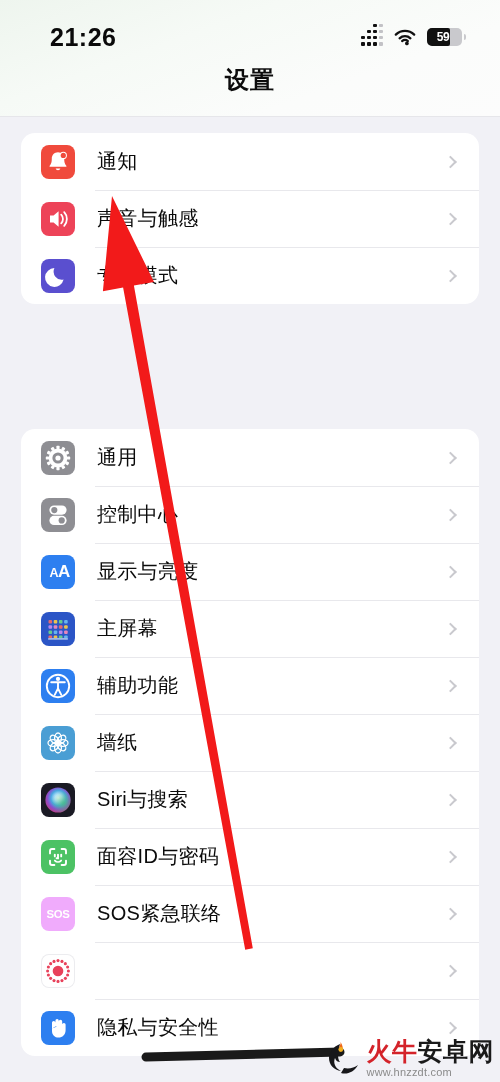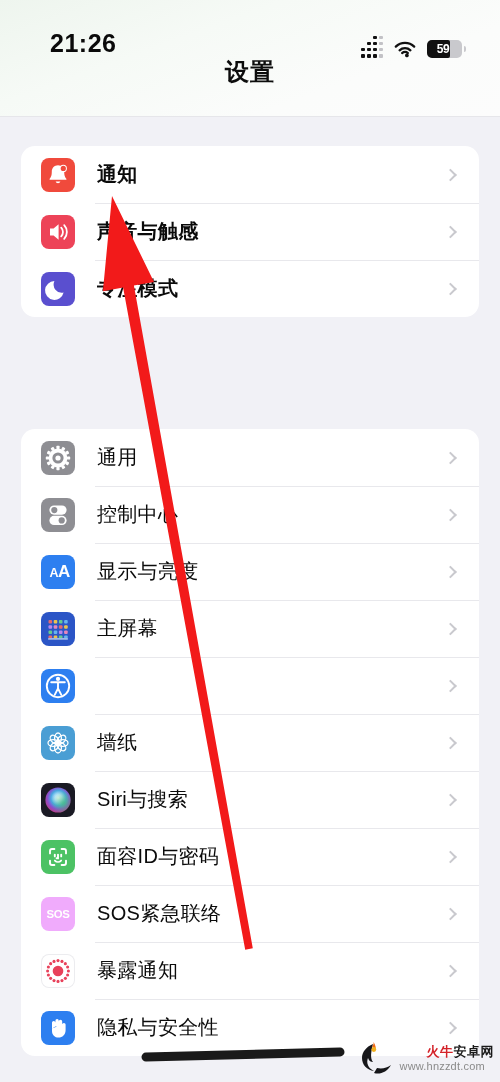--- a/index.html
+++ b/index.html
@@ -19,21 +19,21 @@
   
   #header {
     position: absolute; left: 0; top: 0;
     width: 500px; height: 117px;
     background: linear-gradient(160deg, #eef5ee 0%, #f6faf6 35%, #fbfcfb 70%, #fcfcfc 100%);
     border-bottom: 1px solid #e6e6ea;
   }
   #statusbar {
     position: absolute; left: 0; top: 0;
     width: 500px; height: 58px;
-    display: flex; align-items: flex-end;
+    display: flex; align-items: center;
     justify-content: space-between;
     padding: 16px 38px 0 50px;
   }
   #clock {
     font-size: 25px; font-weight: bold;
     color: #0a0a0a; letter-spacing: 0.5px;
   }
   #status-right { display: flex; align-items: center; gap: 10px; }
 
   
@@ -69,21 +69,21 @@
     padding-right: 3px;
   }
   .battery .cap {
     position: absolute; right: -4px; top: 6px;
     width: 2.5px; height: 6px;
     border-radius: 0 2px 2px 0;
     background: #c9c9cd;
   }
 
   #nav-title {
-    position: absolute; left: 0; top: 56px;
+    position: absolute; left: 0; top: 64px;
     width: 500px; text-align: center;
     font-size: 24px; font-weight: bold; color: #0c0c0c;
     letter-spacing: 1px;
   }
 
   
   #content {
     position: absolute; left: 0; top: 117px;
     width: 500px; height: 965px;
     background: #f1f1f6;
@@ -135,21 +135,21 @@
     width: 500px; height: 1082px;
     pointer-events: none;
   }
 
   
   #watermark {
     position: absolute; right: 6px; bottom: 4px;
     display: flex; align-items: center; gap: 5px;
   }
   #wm-text { display: flex; flex-direction: column; line-height: 1; }
-  #wm-main { font-size: 13px; font-weight: bold; letter-spacing: 0.5px; margin-left: 27px; }
+  #wm-main { font-size: 25px; font-weight: bold; letter-spacing: 0.5px; }
   #wm-main .r { color: #d4232a; }
   #wm-main .k { color: #1a1a1a; }
   #wm-url { font-size: 11px; color: #8a8a8a; margin-top: 3px; letter-spacing: 0.2px; }
 </style>
 </head>
 <body>
 
 <div id="screen">
 
   <div id="header">
@@ -198,21 +198,21 @@
           <div class="cap"></div>
         </div>
 
       </div>
     </div>
 
     <div id="nav-title">设置</div>
   </div>
 
   <div id="content">
-    <div class="card" id="card-0" style="top:29px;font-weight:bold;">
+    <div class="card" id="card-0" style="top:16px;">
         <div class="row">
           <div class="ico" style="background: rgb(240, 74, 60);">
             <svg width="34" height="34" viewBox="0 0 34 34">
         <path d="M17 7.2c-3.6 0-6.2 2.8-6.2 6.4 0 4.6-1.1 6-2.1 7.1-.4.4-.1 1.1.5 1.1h15.6c.6 0 .9-.7.5-1.1-1-1.1-2.1-2.5-2.1-7.1 0-3.6-2.6-6.4-6.2-6.4z" fill="#fff"></path>
         <path d="M14.6 23.5a2.5 2.5 0 0 0 4.8 0z" fill="#fff"></path>
         <circle cx="22.3" cy="10.4" r="3.6" fill="#fff"></circle>
         <circle cx="22.3" cy="10.4" r="2.6" fill="#f04a3c"></circle>
       </svg>
           </div>
           <div class="label">通知</div>
@@ -313,20 +313,21 @@
           <div class="chev"></div>
         </div>
         <div class="row">
           <div class="ico" style="background: rgb(45, 127, 240);">
             <svg width="34" height="34" viewBox="0 0 34 34">
         <circle cx="17" cy="17" r="11.2" fill="none" stroke="#fff" stroke-width="1.9"></circle>
         <circle cx="17" cy="9.9" r="2.1" fill="#fff"></circle>
         <path d="M10.2 13.3h13.6M17 13.3v6.2M17 19.5l-3.3 6.4M17 19.5l3.3 6.4" stroke="#fff" stroke-width="1.9" stroke-linecap="round" fill="none"></path>
       </svg>
           </div>
+          <div class="label">辅助功能</div>
           <div class="chev"></div>
         </div>
         <div class="row">
           <div class="ico" style="background: rgb(74, 158, 212);">
             <svg width="34" height="34" viewBox="0 0 34 34">
               <ellipse cx="17" cy="12.2" rx="3.4" ry="5.2" fill="none" stroke="#fff" stroke-width="1.3" transform="rotate(0 17 17)"></ellipse>
               <ellipse cx="17" cy="12.2" rx="3.4" ry="5.2" fill="none" stroke="#fff" stroke-width="1.3" transform="rotate(45 17 17)"></ellipse>
               <ellipse cx="17" cy="12.2" rx="3.4" ry="5.2" fill="none" stroke="#fff" stroke-width="1.3" transform="rotate(90 17 17)"></ellipse>
               <ellipse cx="17" cy="12.2" rx="3.4" ry="5.2" fill="none" stroke="#fff" stroke-width="1.3" transform="rotate(135 17 17)"></ellipse>
               <ellipse cx="17" cy="12.2" rx="3.4" ry="5.2" fill="none" stroke="#fff" stroke-width="1.3" transform="rotate(180 17 17)"></ellipse>
@@ -399,21 +400,20 @@
               <circle cx="7.39" cy="13.02" r="1.55" fill="#e8415a"></circle>
               <circle cx="9.65" cy="9.65" r="1.55" fill="#e8415a"></circle>
               <circle cx="13.02" cy="7.39" r="1.55" fill="#e8415a"></circle>
               <circle cx="17.00" cy="6.60" r="1.55" fill="#e8415a"></circle>
               <circle cx="20.98" cy="7.39" r="1.55" fill="#e8415a"></circle>
               <circle cx="24.35" cy="9.65" r="1.55" fill="#e8415a"></circle>
               <circle cx="26.61" cy="13.02" r="1.55" fill="#e8415a"></circle>
               <circle cx="17" cy="17" r="5.3" fill="#e8415a"></circle>
             </svg>
           </div>
-          <div class="label">暴露通知</div>
           <div class="chev"></div>
         </div>
         <div class="row">
           <div class="ico" style="background: rgb(45, 127, 240);">
             <svg width="34" height="34" viewBox="0 0 34 34">
         <path d="M11 17.6V11.6a1.7 1.7 0 0 1 3.4 0v4M14.4 15.4V9.8a1.7 1.7 0 0 1 3.4 0v5.6M17.8 15.4v-5a1.7 1.7 0 0 1 3.4 0v6.4M21.2 13.6a1.7 1.7 0 0 1 3.4 0v5.6c0 4.4-3.2 7.4-7 7.4s-6.6-2.6-6.6-6.6v-2.4" fill="#fff"></path>
       </svg>
           </div>
           <div class="label">隐私与安全性</div>
           <div class="chev"></div>

